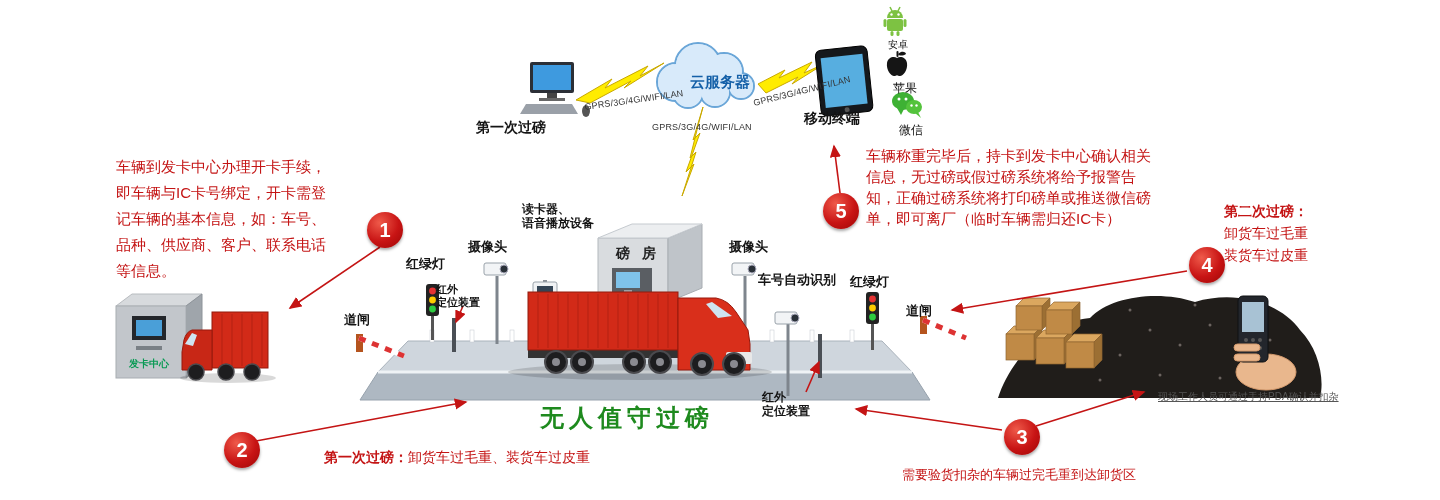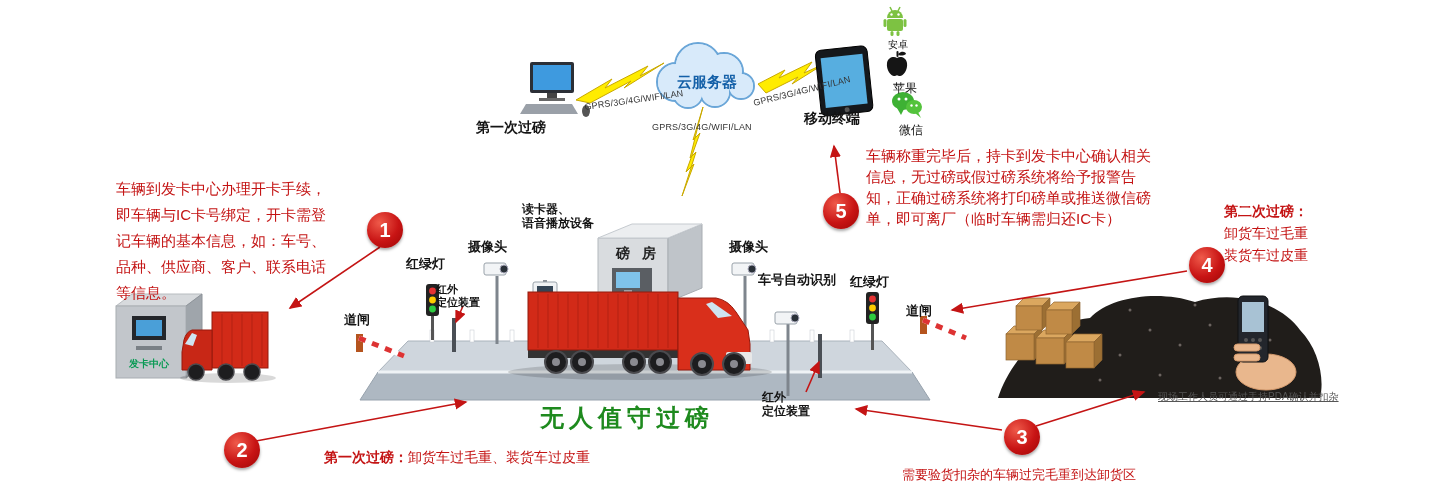--- a/index.html
+++ b/index.html
@@ -290,25 +290,25 @@
     <line x1="256" y1="441" x2="466" y2="402" marker-end="url(#arr)"></line>
     <line x1="840" y1="193" x2="834" y2="146" marker-end="url(#arr)"></line>
     <line x1="1187" y1="271" x2="952" y2="310" marker-end="url(#arr)"></line>
     <line x1="1036" y1="426" x2="1144" y2="392" marker-end="url(#arr)"></line>
     <line x1="1002" y1="430" x2="856" y2="409" marker-end="url(#arr)"></line>
     <line x1="463" y1="306" x2="456" y2="322" marker-end="url(#arr)"></line>
     <line x1="806" y1="392" x2="819" y2="362" marker-end="url(#arr)"></line>
   </g>
 </svg>
 
-<div class="abs note" style="left:116px;top:154px;width:212px;font-size:15px;line-height:26px;margin-top:22px;">车辆到发卡中心办理开卡手续，即车辆与IC卡号绑定，开卡需登记车辆的基本信息，如：车号、品种、供应商、客户、联系电话等信息。</div>
+<div class="abs note" style="left:116px;top:154px;width:212px;font-size:15px;line-height:26px;">车辆到发卡中心办理开卡手续，即车辆与IC卡号绑定，开卡需登记车辆的基本信息，如：车号、品种、供应商、客户、联系电话等信息。</div>
 
 <div class="abs blabel" style="left:476px;top:119px;font-size:14px;">第一次过磅</div>
 
-<div class="abs" style="left:664px;top:73px;width:86px;text-align:center;color:#1460a8;font-weight:bold;font-size:15px;">云服务器</div>
+<div class="abs" style="left:664px;top:73px;width:86px;text-align:right;color:#1460a8;font-weight:bold;font-size:15px;">云服务器</div>
 
 <div class="abs gprs" style="left:584px;top:95px;transform:rotate(-8deg);">GPRS/3G/4G/WIFI/LAN</div>
 <div class="abs gprs" style="left:652px;top:122px;">GPRS/3G/4G/WIFI/LAN</div>
 <div class="abs gprs" style="left:752px;top:86px;transform:rotate(-14deg);">GPRS/3G/4G/WIFI/LAN</div>
 
 <div class="abs blabel" style="left:804px;top:110px;font-size:14px;">移动终端</div>
 
 <div class="abs" style="left:888px;top:38px;font-size:10px;color:#111;">安卓</div>
 <div class="abs" style="left:893px;top:80px;font-size:12px;color:#111;">苹果</div>
 <div class="abs" style="left:899px;top:122px;font-size:12px;color:#111;">微信</div>

